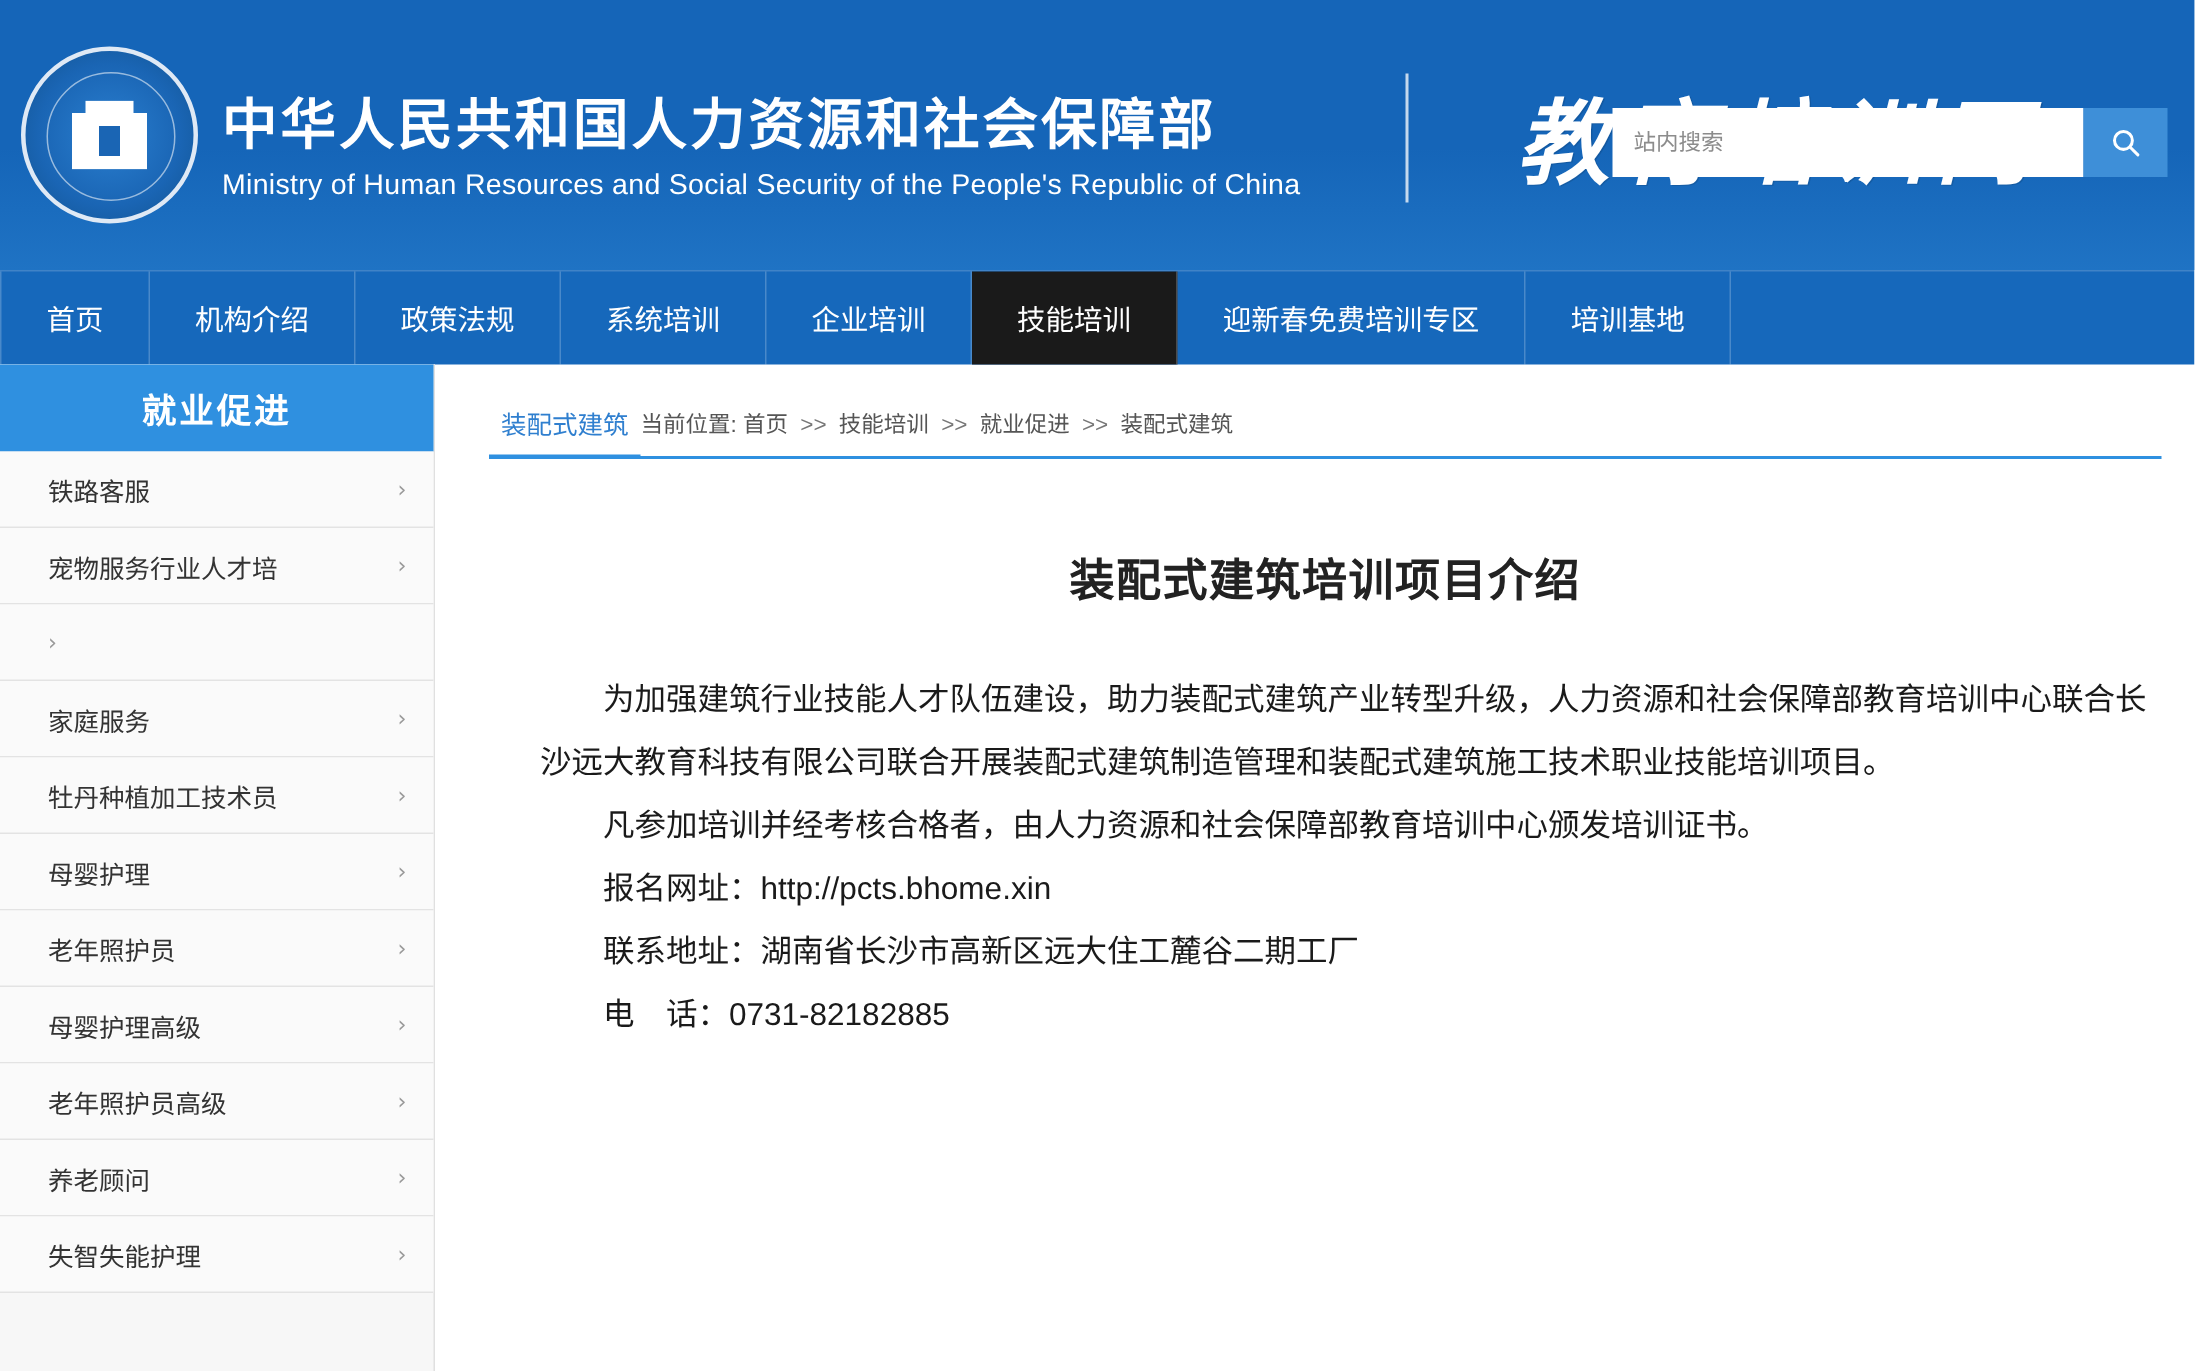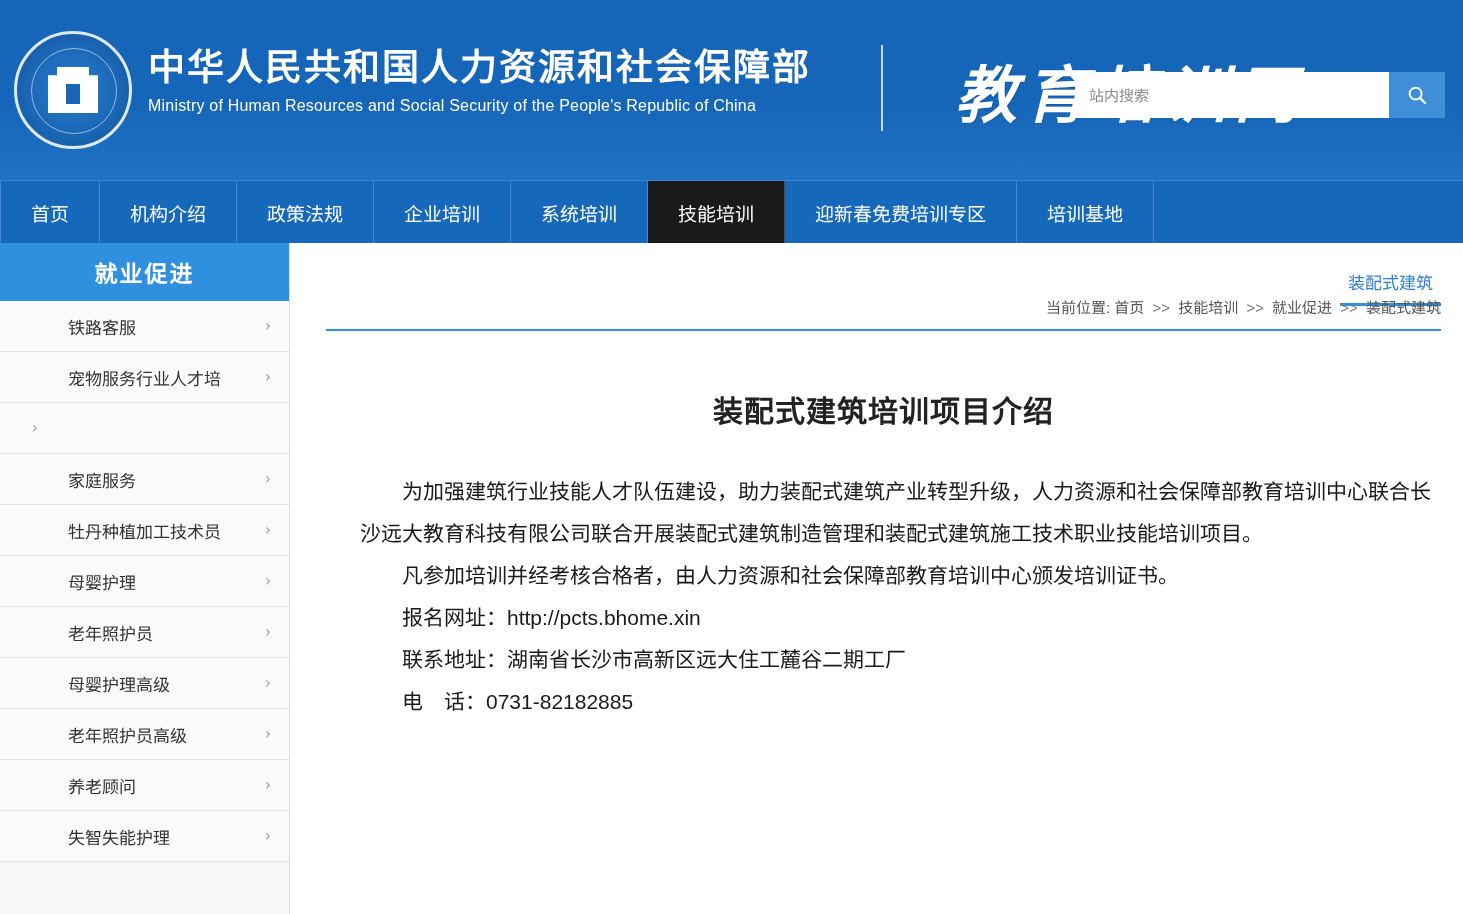--- a/index.html
+++ b/index.html
@@ -58,32 +58,32 @@
   }
   .logo-emblem::after {
     content: "";
     position: absolute;
     left: 50%; top: 38%;
     transform: translateX(-50%);
     width: 14px; height: 20px;
     background: #1a65b4;
   }
 
-  .title-block { display: flex; align-items: flex-start; gap: 48px; }
+  .title-block { display: flex; align-items: flex-end; gap: 48px; }
   .ministry { padding-right: 22px; }
   .ministry .cn {
     font-size: 37px;
     font-weight: bold;
     color: #ffffff;
     letter-spacing: 2px;
     line-height: 1.25;
     white-space: nowrap;
   }
   .ministry .en {
-    font-size: 16px;
+    font-size: 19px;
     color: #ffffff;
     letter-spacing: .2px;
     margin-top: 6px;
     white-space: nowrap;
   }
   .divider-v {
     width: 2px;
     height: 86px;
     background: rgba(255,255,255,.75);
     margin: 0 24px 0 0;
@@ -174,39 +174,38 @@
     height: 51px;
     border-bottom: 1px solid #e3e3e3;
     display: flex;
     align-items: center;
     padding: 0 18px 0 32px;
     font-size: 17px;
     color: #333;
     cursor: pointer;
     background: #fafafa;
   }
-  .side-item .label { flex: 1; margin-left: 36px; }
+  .side-item .label { flex: 1; }
   .side-item .chev {
     color: #9a9a9a;
     font-size: 15px;
     font-family: "DejaVu Sans", sans-serif;
   }
 
   .content {
     flex: 1;
     padding: 26px 22px 0 36px;
     min-width: 0;
   }
   .content-top {
     display: flex;
     align-items: flex-end;
-    justify-content: space-between;
+    justify-content: flex-start;
     border-bottom: 2px solid #2f90e0;
     padding-bottom: 8px;
-    flex-direction: column;
   }
   .tab {
     font-size: 17px;
     color: #2f7fcf;
     padding: 0 8px 9px 8px;
     border-bottom: 3px solid #2f90e0;
     margin-bottom: -10px;
     cursor: pointer;
   }
   .breadcrumb {
@@ -265,22 +264,22 @@
         </span>
       </button>
     </div>
   </div>
 </div>
 
 <div class="nav">
   <div class="nav-item">首页</div>
   <div class="nav-item">机构介绍</div>
   <div class="nav-item">政策法规</div>
+  <div class="nav-item">系统培训</div>
   <div class="nav-item">企业培训</div>
-  <div class="nav-item">系统培训</div>
   <div class="nav-item active">技能培训</div>
   <div class="nav-item">迎新春免费培训专区</div>
   <div class="nav-item">培训基地</div>
 </div>
 
 <div class="page">
 
   <div class="sidebar">
     <div class="sidebar-head">就业促进</div>
 

